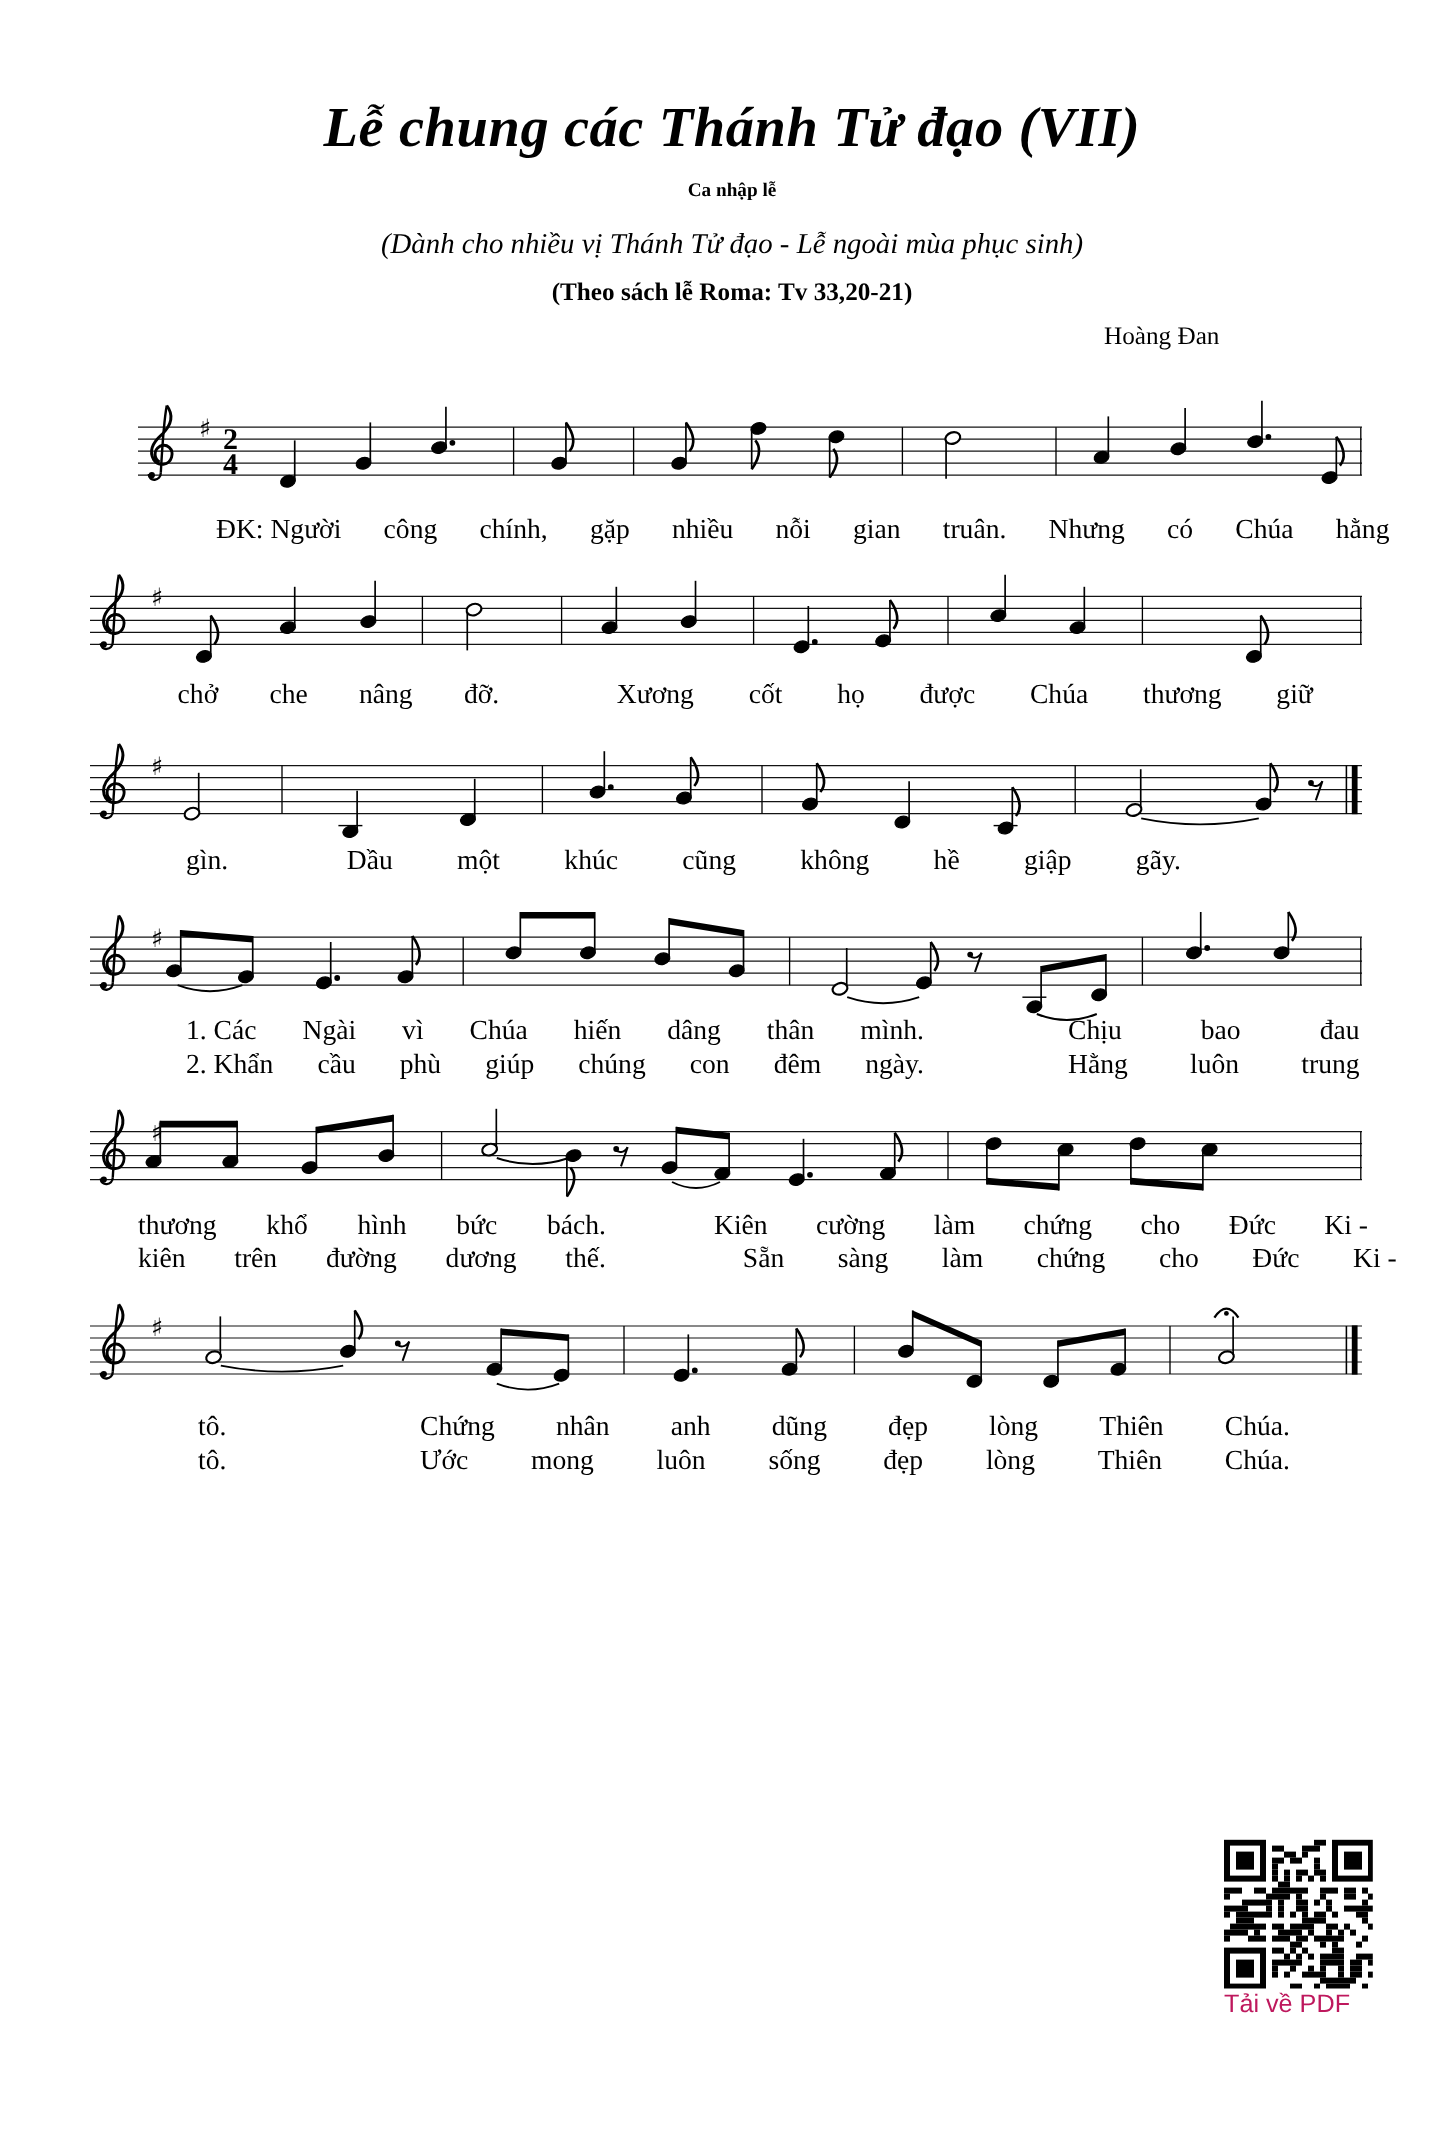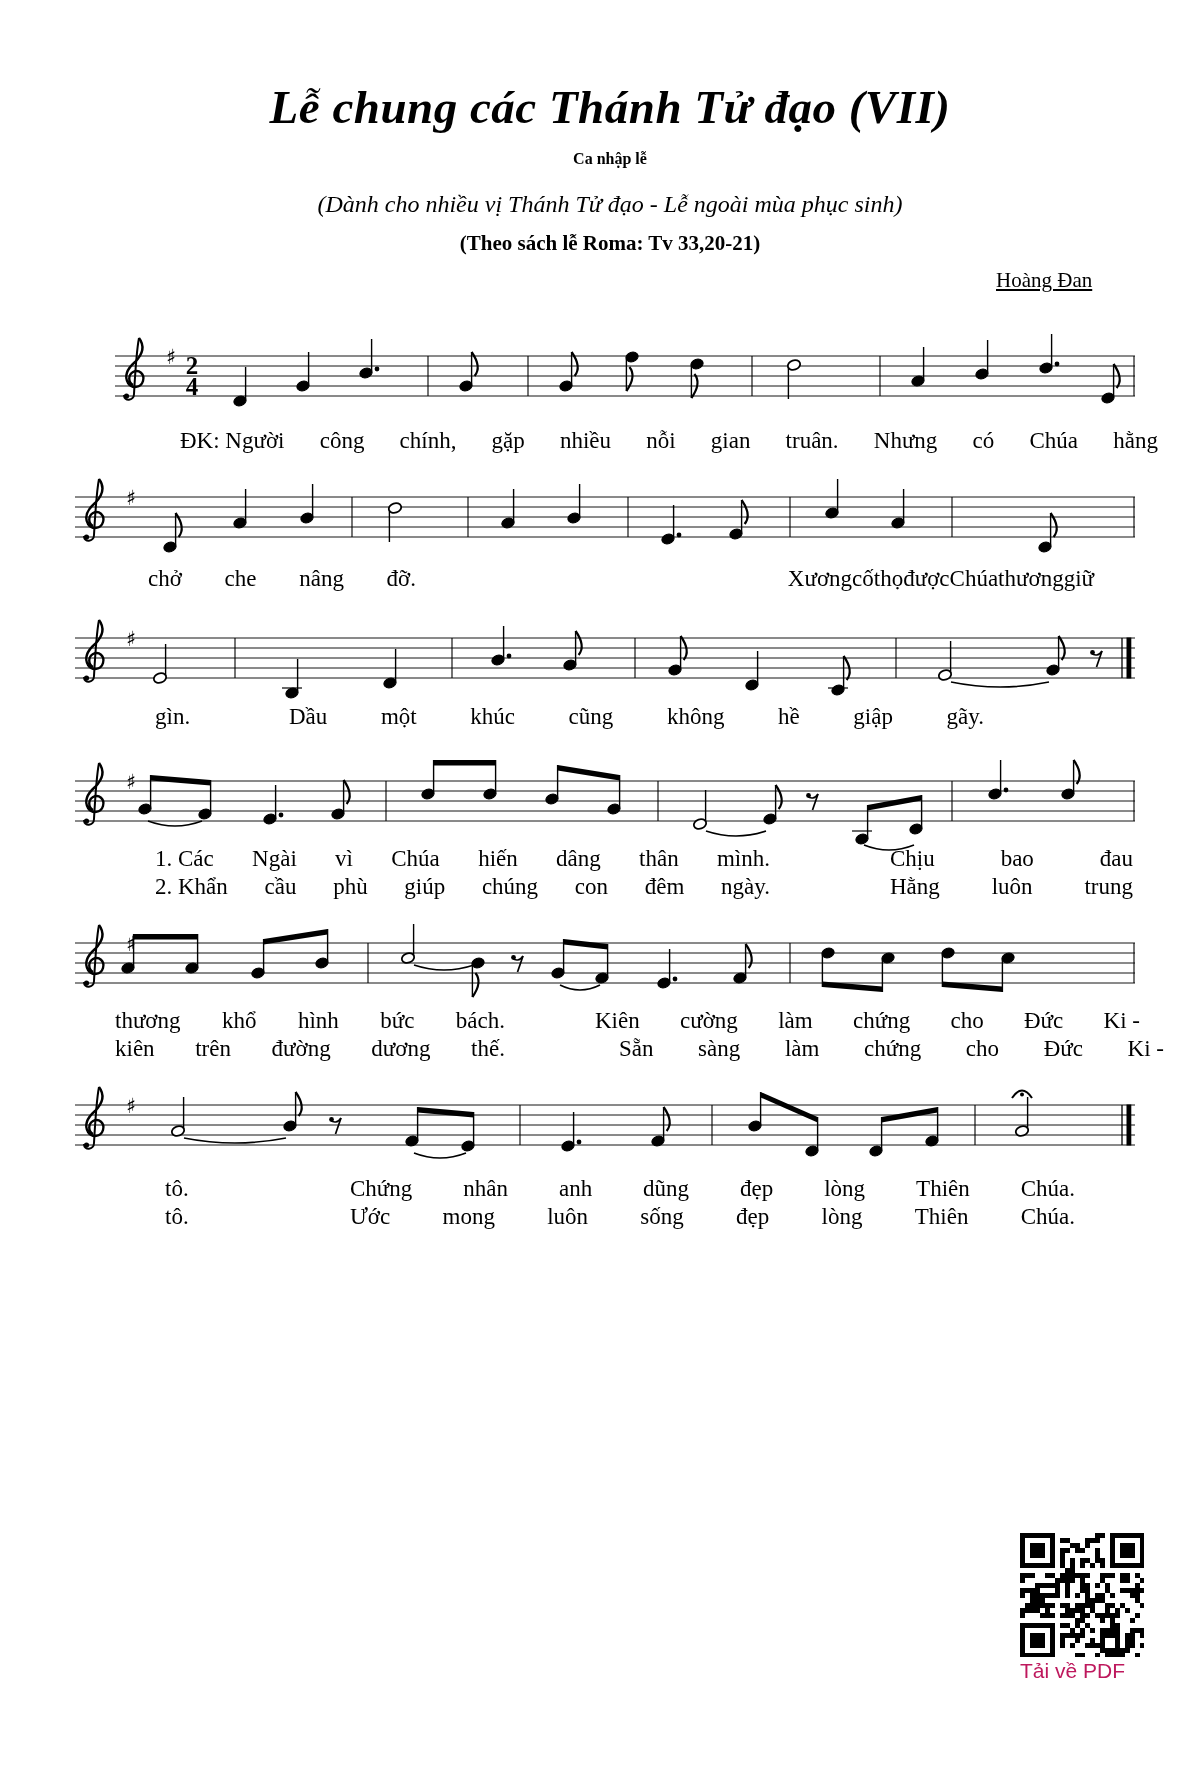--- a/index.html
+++ b/index.html
@@ -3,21 +3,21 @@
 <meta charset="utf-8">
 <style>
   html,body{margin:0;padding:0;background:#888;}
   #page{position:relative;width:1200px;height:1781px;background:#ffffff;margin:0 auto;overflow:hidden;
         font-family:"Liberation Serif","DejaVu Serif",serif;color:#000;padding-left:20px;}
   .abs{position:absolute;}
   #title{top:80px;left:0;width:100%;text-align:center;font-size:47px;font-weight:bold;font-style:italic;letter-spacing:.5px;}
   #subtitle{top:150px;left:0;width:100%;text-align:center;font-size:16px;font-weight:bold;}
   #noteline{top:191px;left:0;width:100%;text-align:center;font-size:24px;font-style:italic;}
   #sourceline{top:231px;left:0;width:100%;text-align:center;font-size:21px;font-weight:bold;}
-  #composer{top:268px;left:996px;font-size:21px;text-decoration:underline;}
+  #composer{top:268px;left:920px;font-size:21px;}
   #score{top:0;left:0;}
   .lyrgrp{position:absolute;display:flex;justify-content:space-between;font-size:23px;white-space:nowrap;}
   .lyrgrp span{display:inline-block;}
   #qrwrap{left:1020px;top:1533px;width:124px;cursor:pointer;}
   #qrcap{left:1020px;top:1659px;font-family:"Liberation Sans","DejaVu Sans",sans-serif;font-size:21px;color:#be185d;}
 </style>
 </head>
 <body>
 
 <div id="page">
@@ -343,21 +343,21 @@
         <span>có</span>
         <span>Chúa</span>
         <span>hằng</span>
       </div>
       <div class="lyrgrp" style="left: 148px; top: 566px; width: 268px;">
         <span>chở</span>
         <span>che</span>
         <span>nâng</span>
         <span>đỡ.</span>
       </div>
-      <div class="lyrgrp" style="left: 514px; top: 566px; width: 580px; justify-content: flex-end;">
+      <div class="lyrgrp" style="left: 514px; top: 566px; width: 580px;">
         <span>Xương</span>
         <span>cốt</span>
         <span>họ</span>
         <span>được</span>
         <span>Chúa</span>
         <span>thương</span>
         <span>giữ</span>
       </div>
       <div class="lyrgrp" style="left: 155px; top: 704px;">
         <span>gìn.</span>

